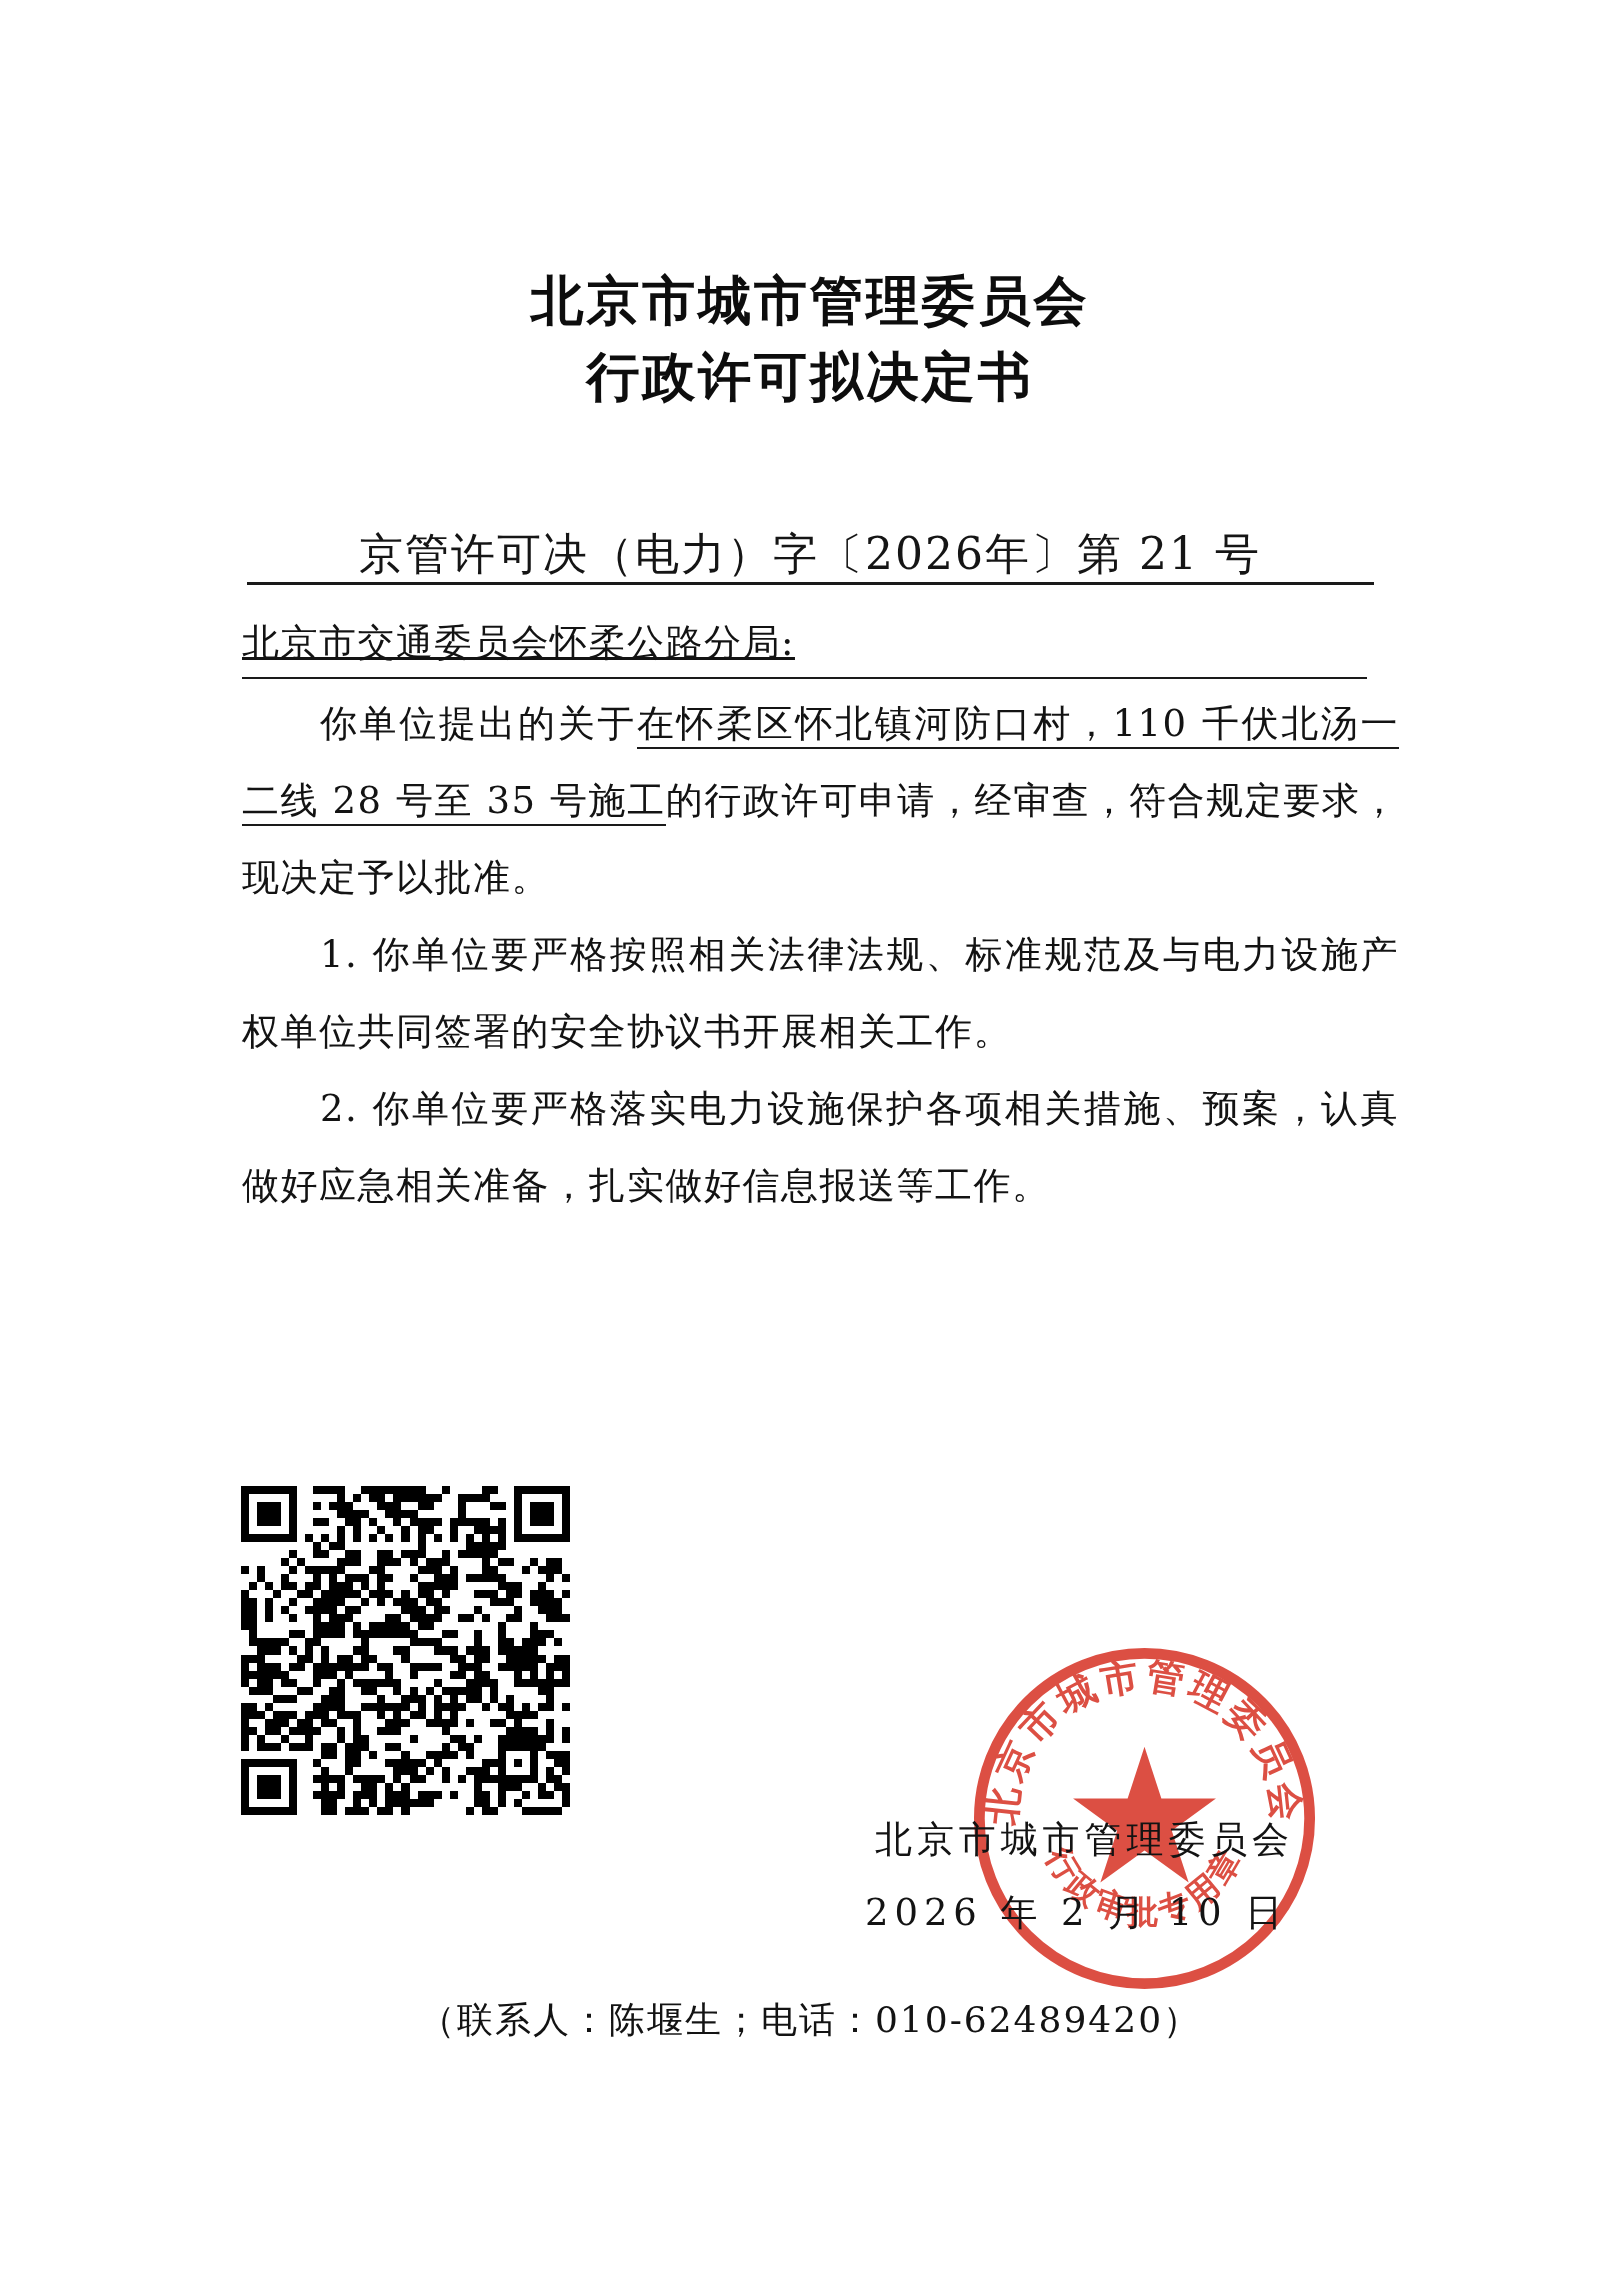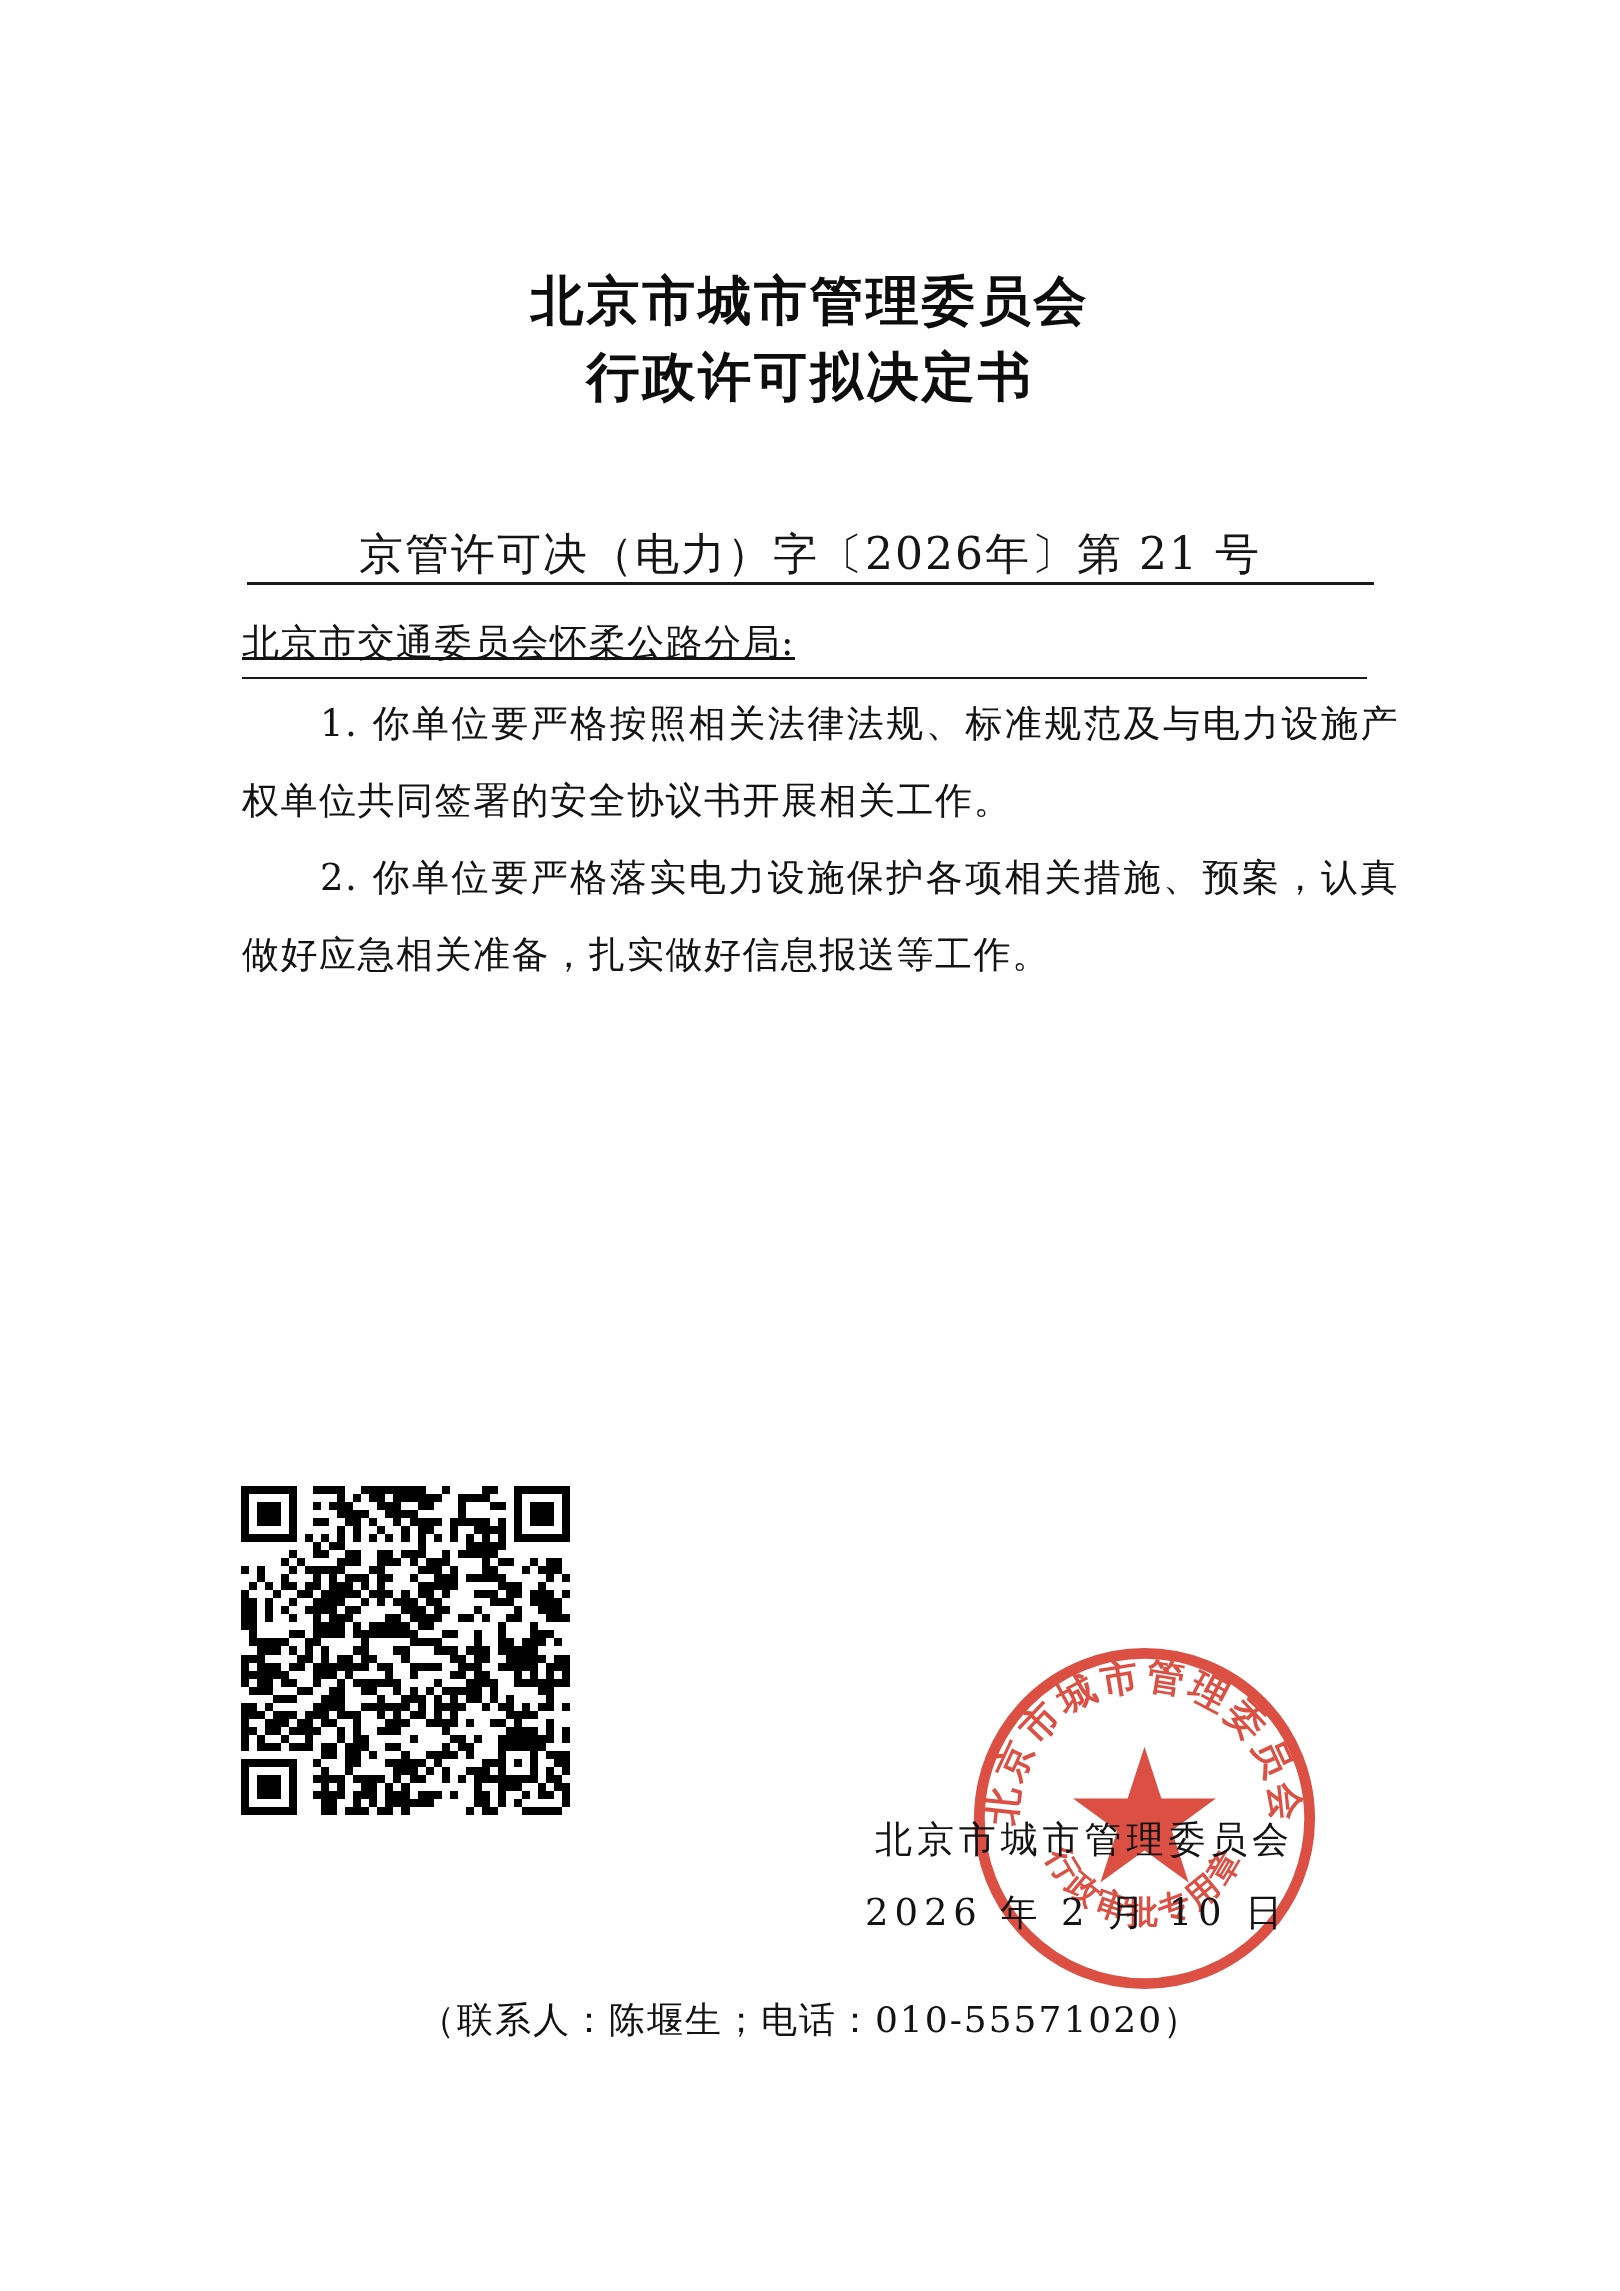--- a/index.html
+++ b/index.html
@@ -175,20 +175,21 @@
     <span class="docnum">京管许可决（电力）字〔2026年〕第 21 号</span>
   </div>
   <div class="hrule"></div>
 
   <div class="body-block">
 
     <div class="recipient">
       <span class="u-full">北京市交通委员会怀柔公路分局:</span>
     </div>
 
+    <p class="para indent"><span>你单位提出的关于</span><span class="u">在怀柔区怀北镇河防口村，110 千伏北汤一二线 28 号至 35 号施工</span><span>的行政许可申请，经审查，符合规定要求，现决定予以批准。</span></p>
 
     <p class="para indent">1. 你单位要严格按照相关法律法规、标准规范及与电力设施产权单位共同签署的安全协议书开展相关工作。</p>
     <p class="para indent">2. 你单位要严格落实电力设施保护各项相关措施、预案，认真做好应急相关准备，扎实做好信息报送等工作。</p>
 
   </div>
 
   <div class="qr-box">
     <svg viewBox="0 0 41 41" shape-rendering="crispEdges" aria-hidden="true">
       <rect width="41" height="41" fill="#ffffff"></rect>
       <g fill="#000000" id="qr-cells">
@@ -213,17 +214,17 @@
       </text>
     </svg>
   </div>
 
   <div class="sign-block">
     <div class="sign-line">北京市城市管理委员会</div>
     <div class="sign-date">2026 年 2 月 10 日</div>
   </div>
 
   <div class="contact">
-    <span>（联系人：陈堰生；电话：010-55571020）</span>
+    <span>（联系人：陈堰生；电话：010-62489420）</span>
   </div>
 
 </div>
 
 
 </body></html>

